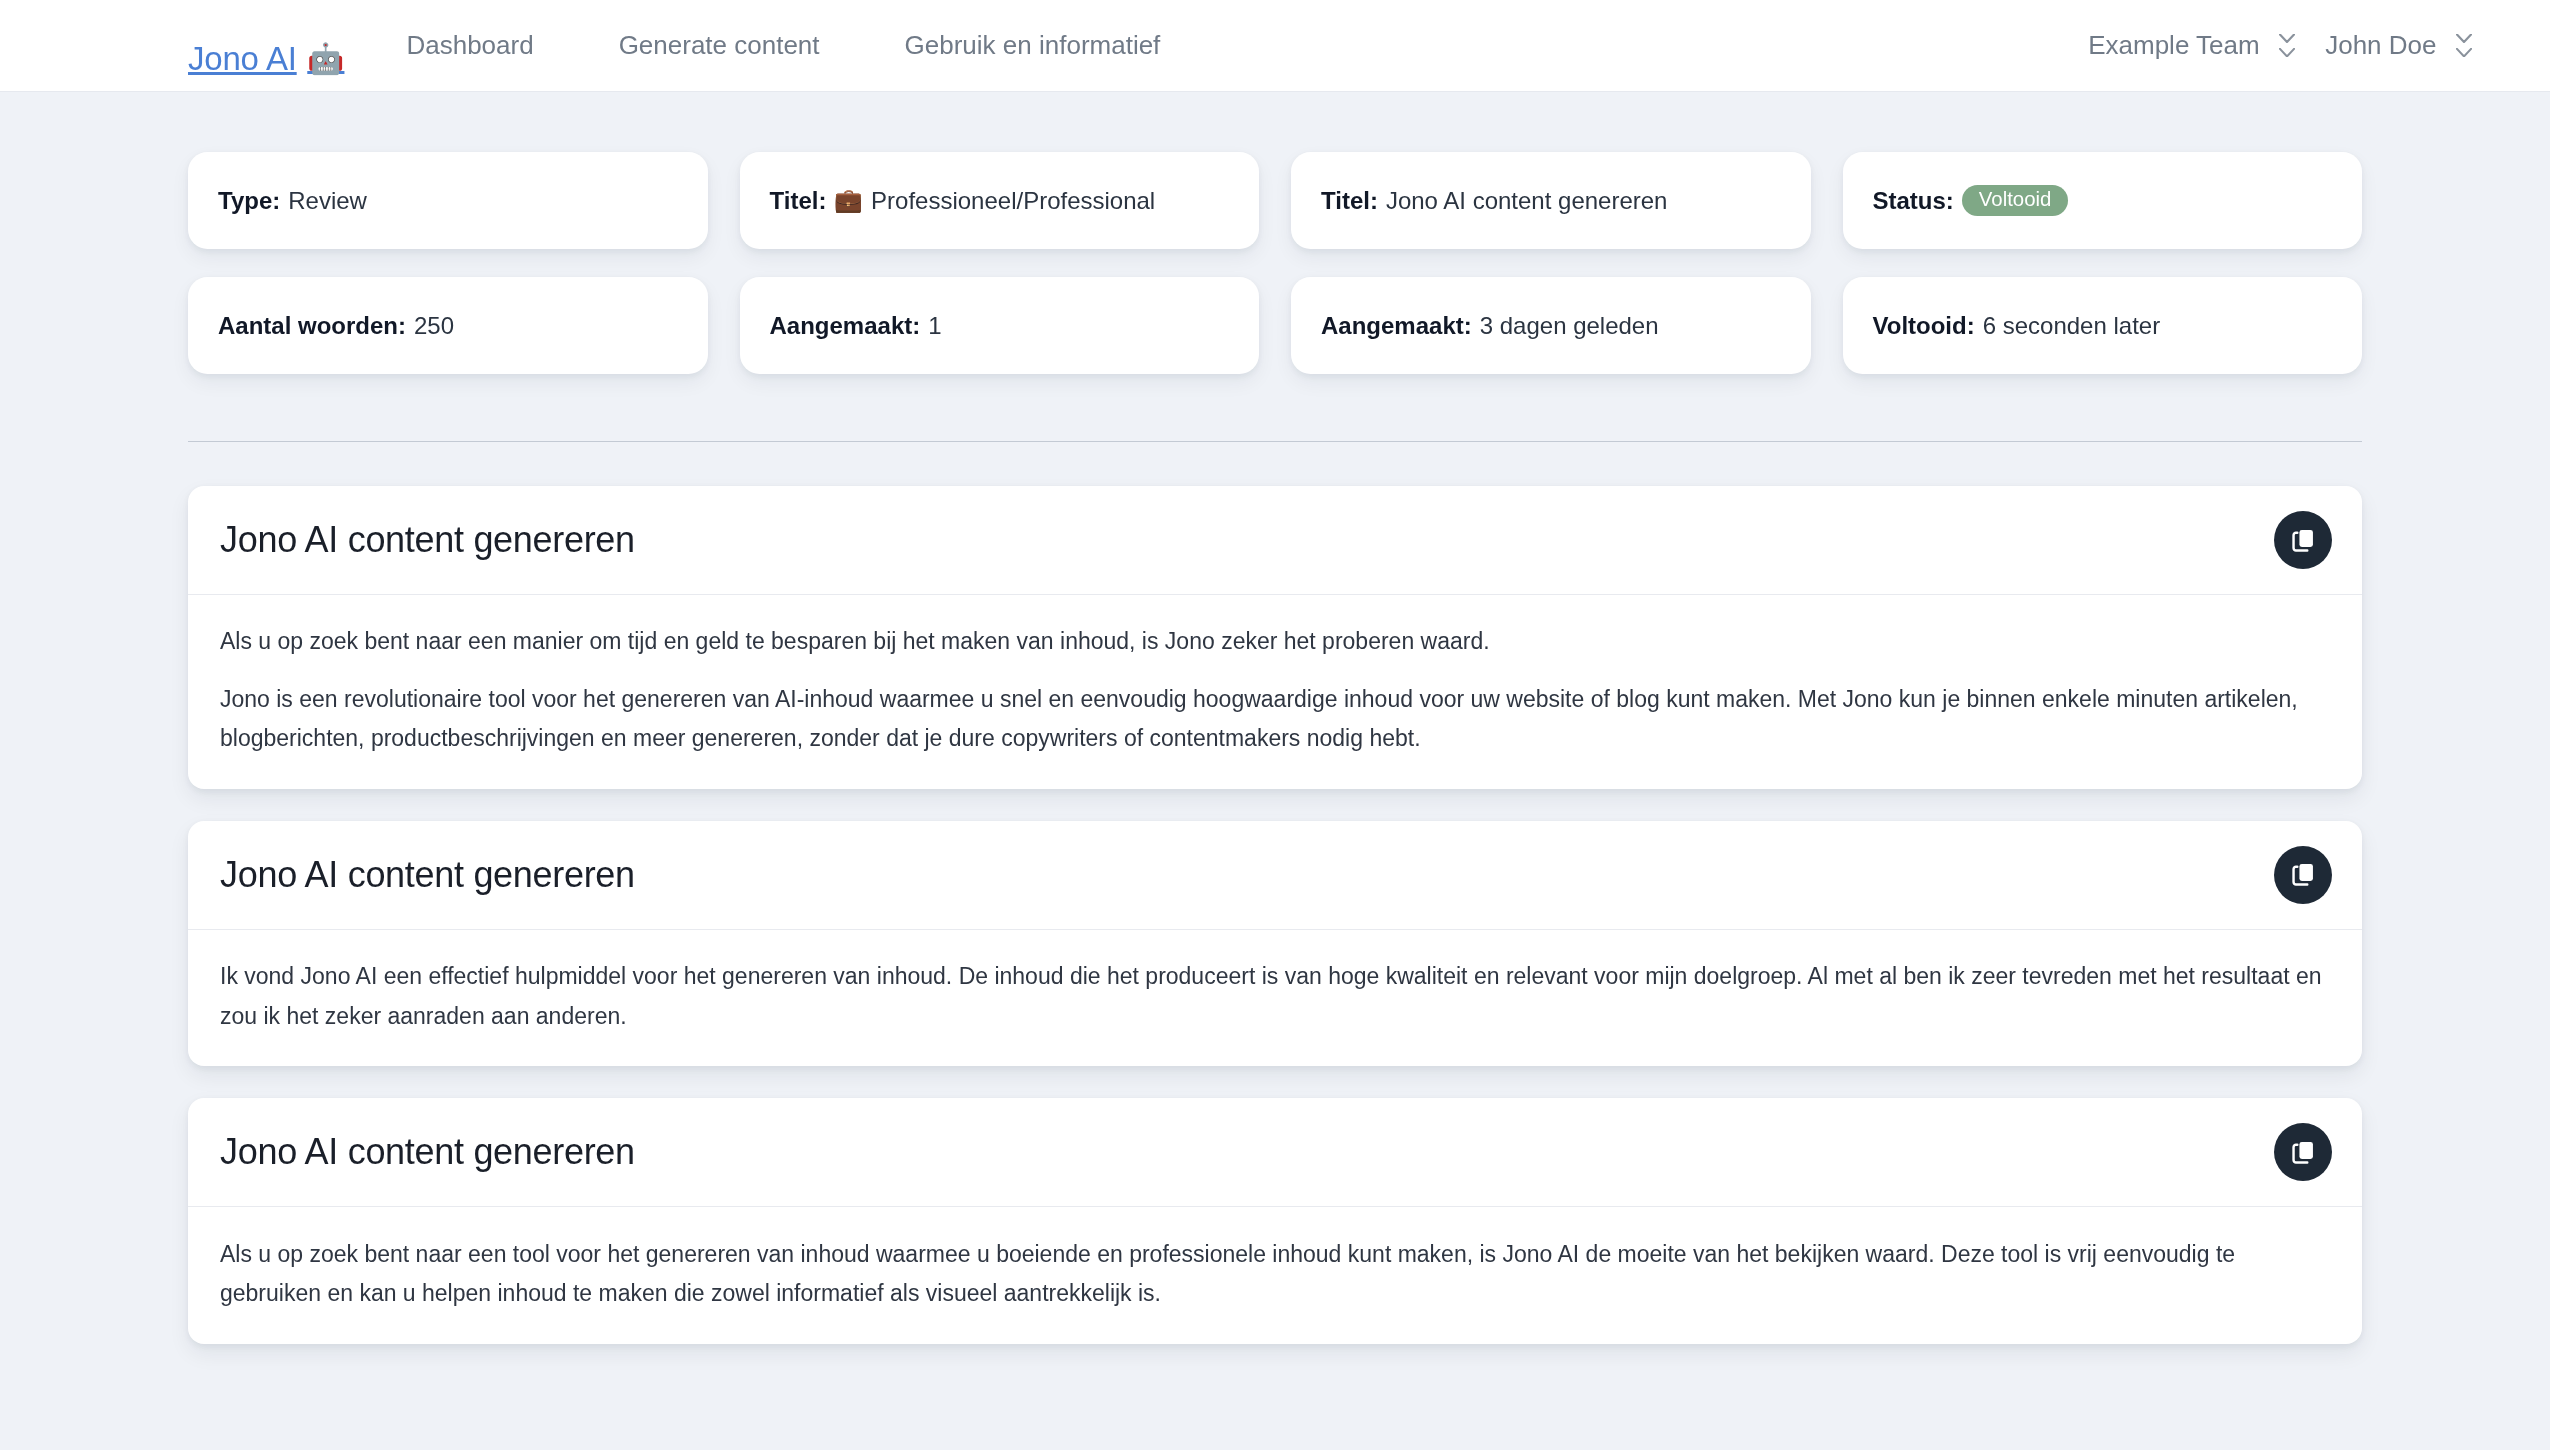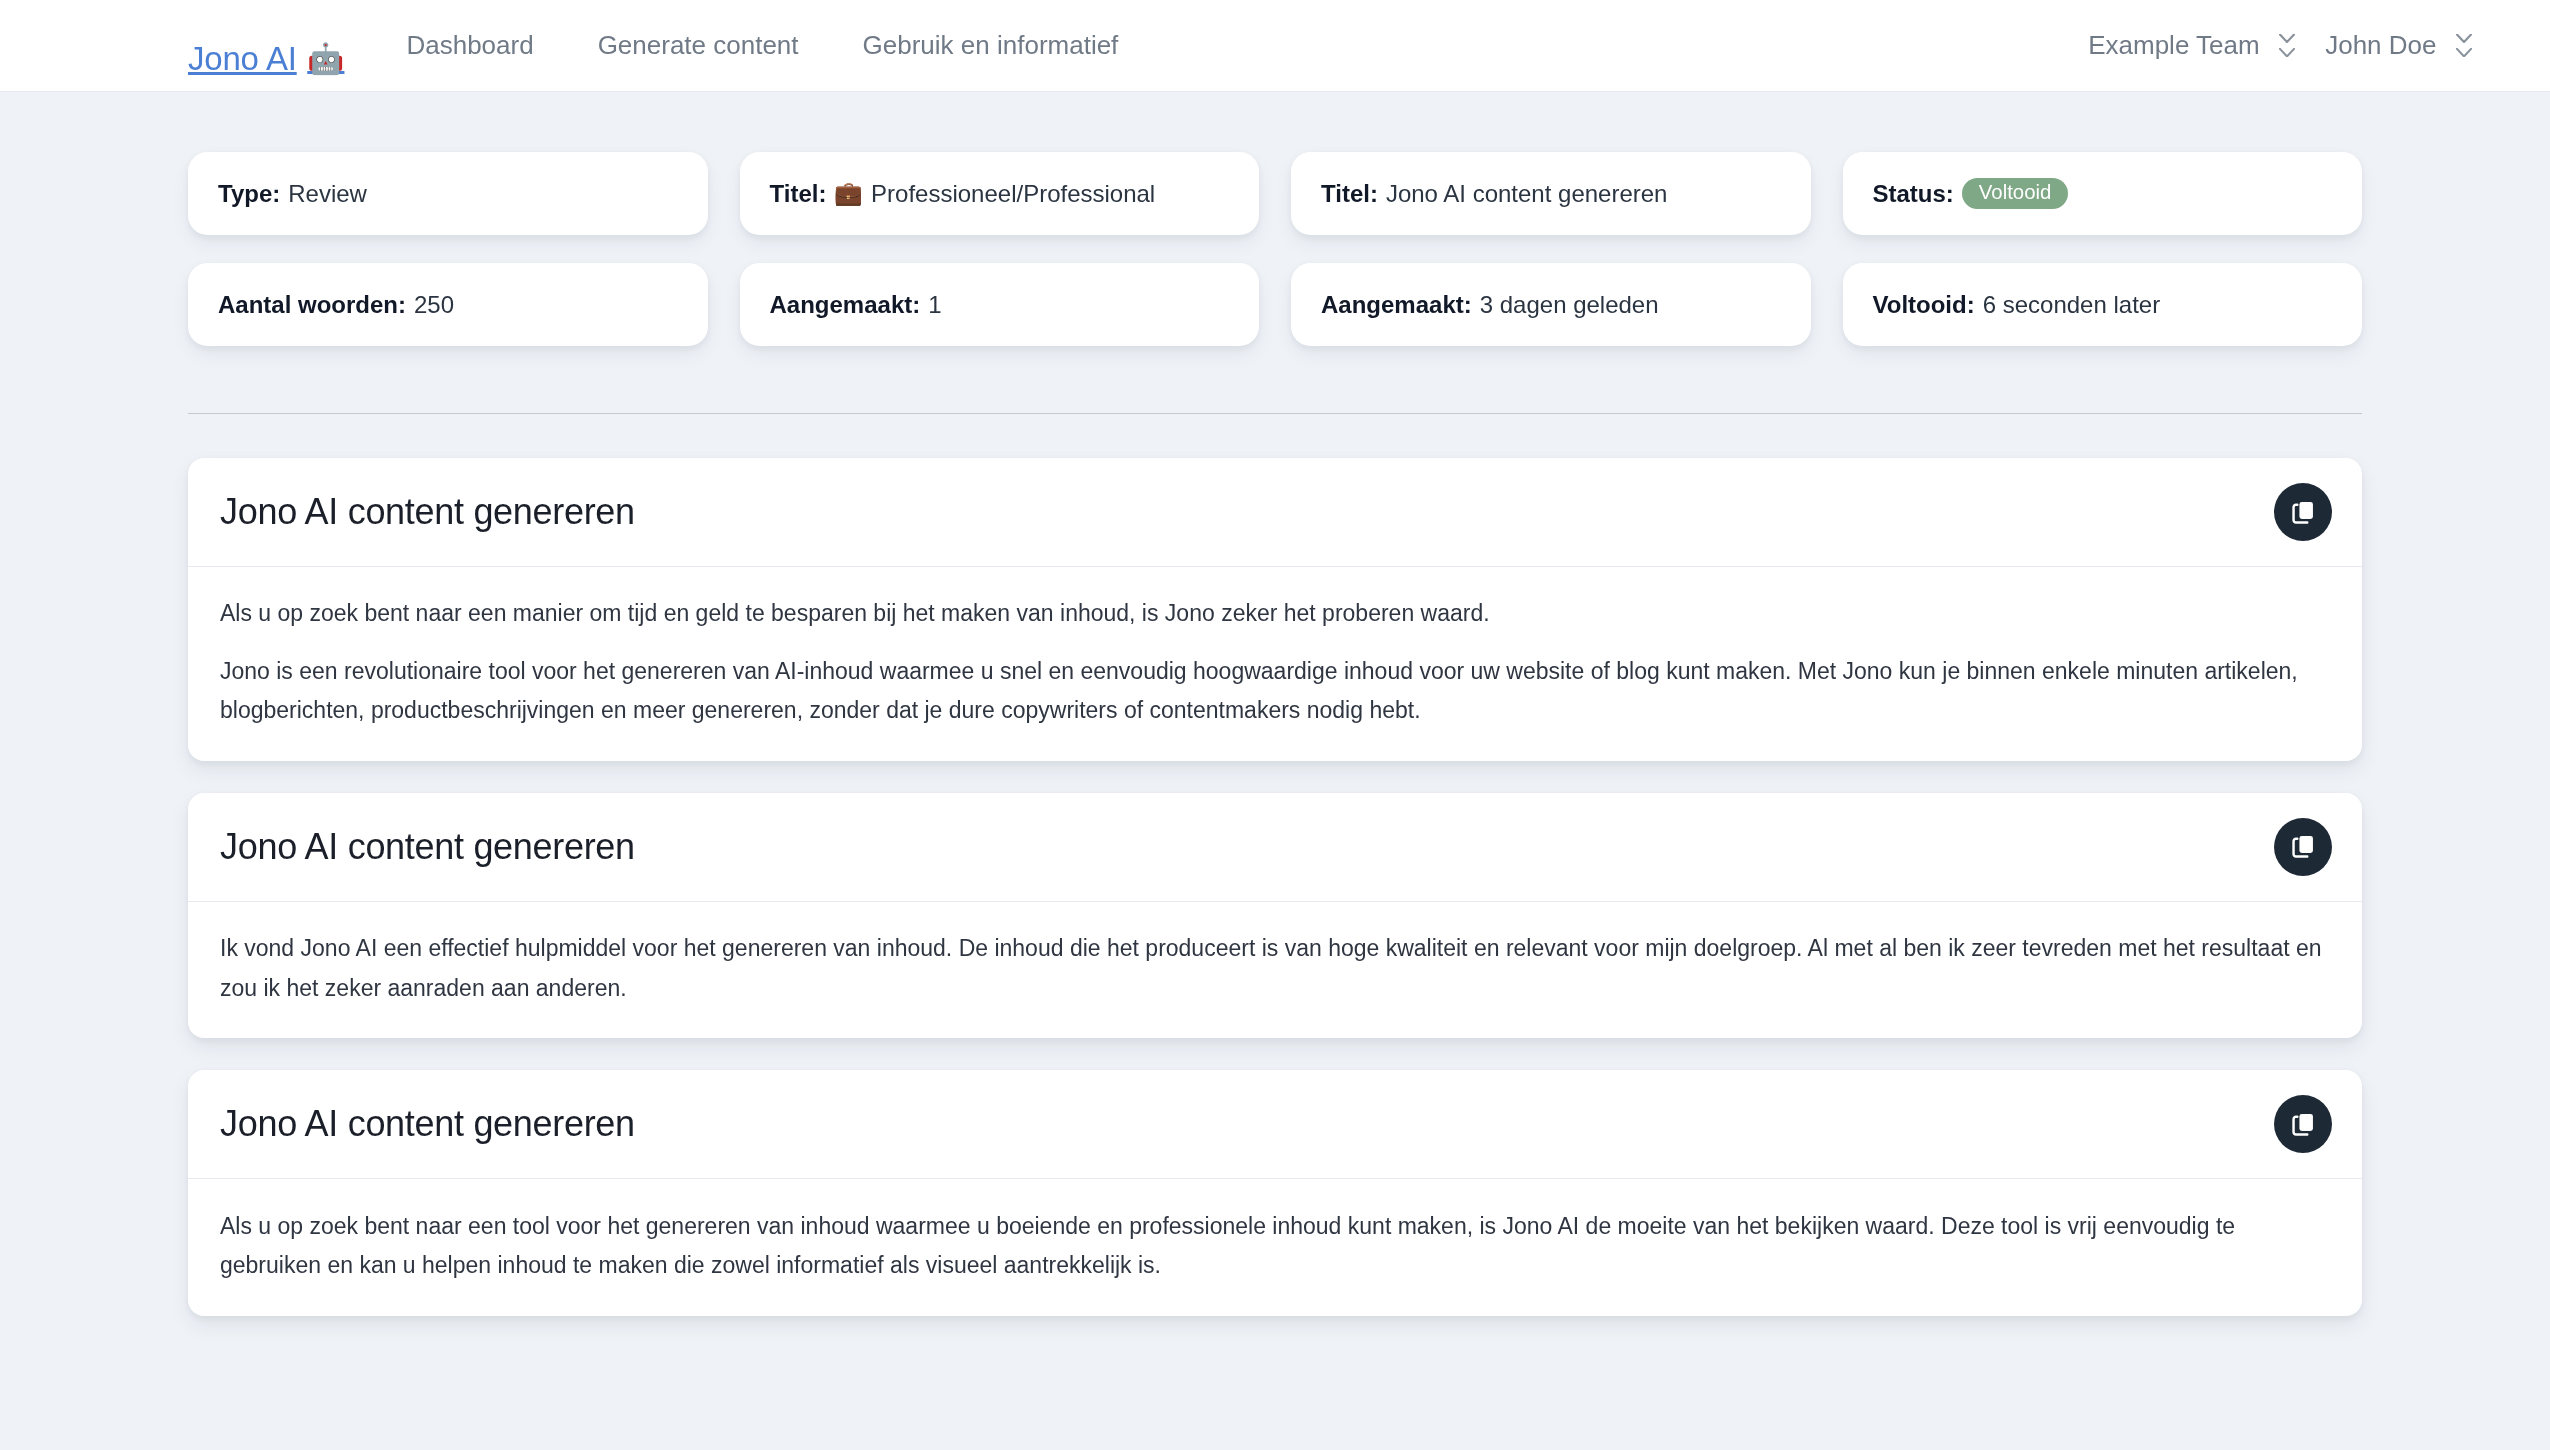--- a/index.html
+++ b/index.html
@@ -30,21 +30,21 @@
     font-size: 33px;
     color: #4a7fd4;
     letter-spacing: -0.2px;
     white-space: nowrap;
     margin-top: 27px;
   }
   .brand-emoji { font-size: 30px; line-height: 1; }
   .nav-links {
     display: flex;
     align-items: center;
-    gap: 64px;
+    gap: 85px;
     margin-left: 62px;
   }
   .nav-link {
     font-size: 26px;
     color: #707a87;
     white-space: nowrap;
     text-decoration: none;
   }
   .nav-right {
     margin-left: auto;
@@ -79,21 +79,21 @@
     display: grid;
     grid-template-columns: repeat(4, 1fr);
     column-gap: 32px;
     row-gap: 28px;
     padding-top: 60px;
   }
 
   .info-card {
     background: #ffffff;
     border-radius: 19.5px;
-    height: 83px;
+    height: 97px;
     display: flex;
     align-items: center;
     padding: 0 30px;
     box-shadow: 0 2.7px 6.2px rgba(22,31,48,0.055), 0 8.9px 19.5px rgba(22,31,48,0.055);
     font-size: 24px;
     color: #1f2a37;
     white-space: nowrap;
     overflow: hidden;
   }
   .info-card .lbl {

